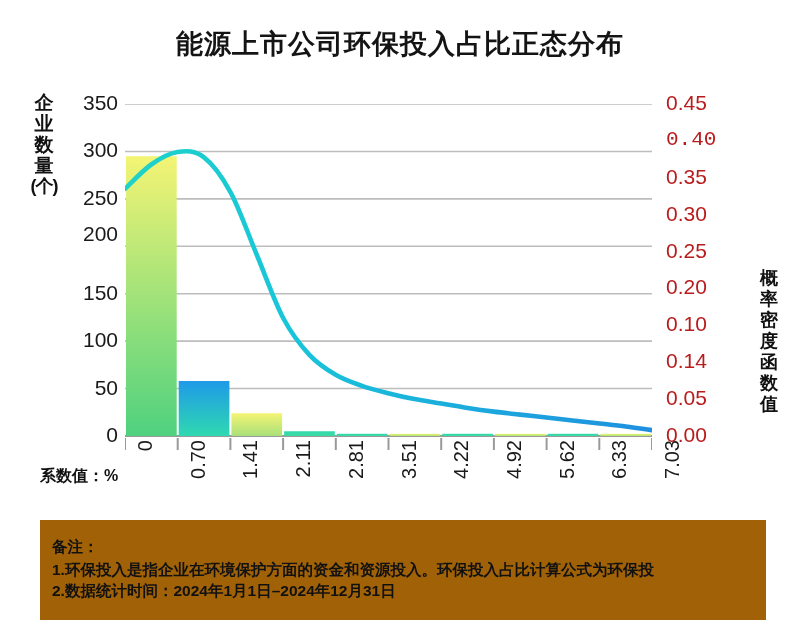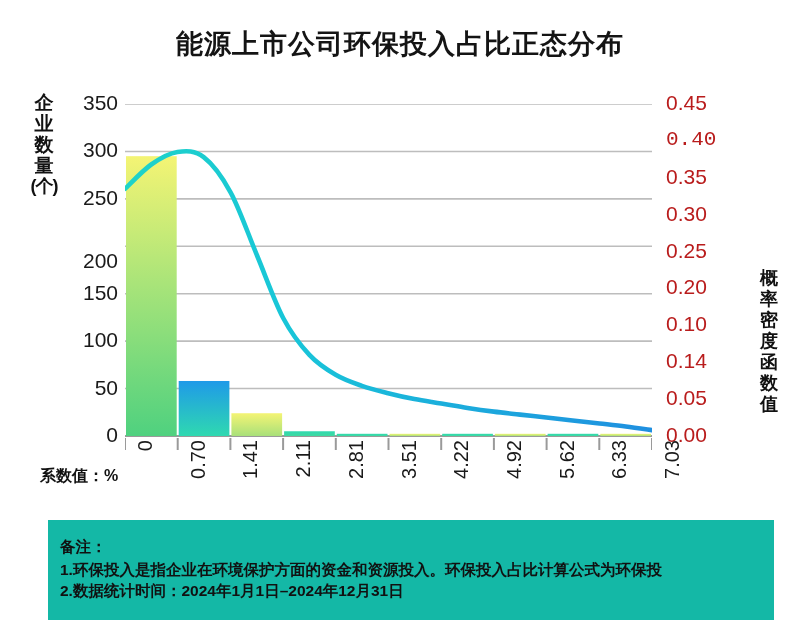--- a/index.html
+++ b/index.html
@@ -142,24 +142,23 @@
     transform: rotate(-90deg) translateX(-100%);
   }
 
   
   #note-box {
     position: absolute;
     left: 40px;
     top: 520px;
     width: 726px;
     height: 100px;
-    background: #14b8a6;
+    background: #a16207;
     box-sizing: border-box;
     padding: 16px 10px 6px 12px;
-    margin-left: 8px;
   }
   #note-box .note-line {
     font-size: 15.5px;
     font-weight: bold;
     color: #111;
     line-height: 21.5px;
     white-space: pre-wrap;
   }
   #note-box .note-head { margin-bottom: 1px; }
 </style>
@@ -188,21 +187,21 @@
     <span>值</span>
   </div>
 
   <div class="xlabel">系数值：%</div>
 
   <div id="left-ticks">
       <div class="tick-left" style="top: 332px;">0</div>
       <div class="tick-left" style="top: 284.571px;">50</div>
       <div class="tick-left" style="top: 237.143px;">100</div>
       <div class="tick-left" style="top: 189.714px;">150</div>
-      <div class="tick-left" style="top: 158px; text-align: right;">200</div>
+      <div class="tick-left" style="top: 131px; text-align: right;">200</div>
       <div class="tick-left" style="top: 94.8571px;">250</div>
       <div class="tick-left" style="top: 47.4286px;">300</div>
       <div class="tick-left" style="top: 0px;">350</div>
     </div>
   <div id="right-ticks">
       <div class="tick-right" style="top: 332px;">0.00</div>
       <div class="tick-right" style="top: 295.111px;">0.05</div>
       <div class="tick-right" style="top: 258.222px;">0.14</div>
       <div class="tick-right" style="top: 221.333px;">0.10</div>
       <div class="tick-right" style="top: 184.444px;">0.20</div>

